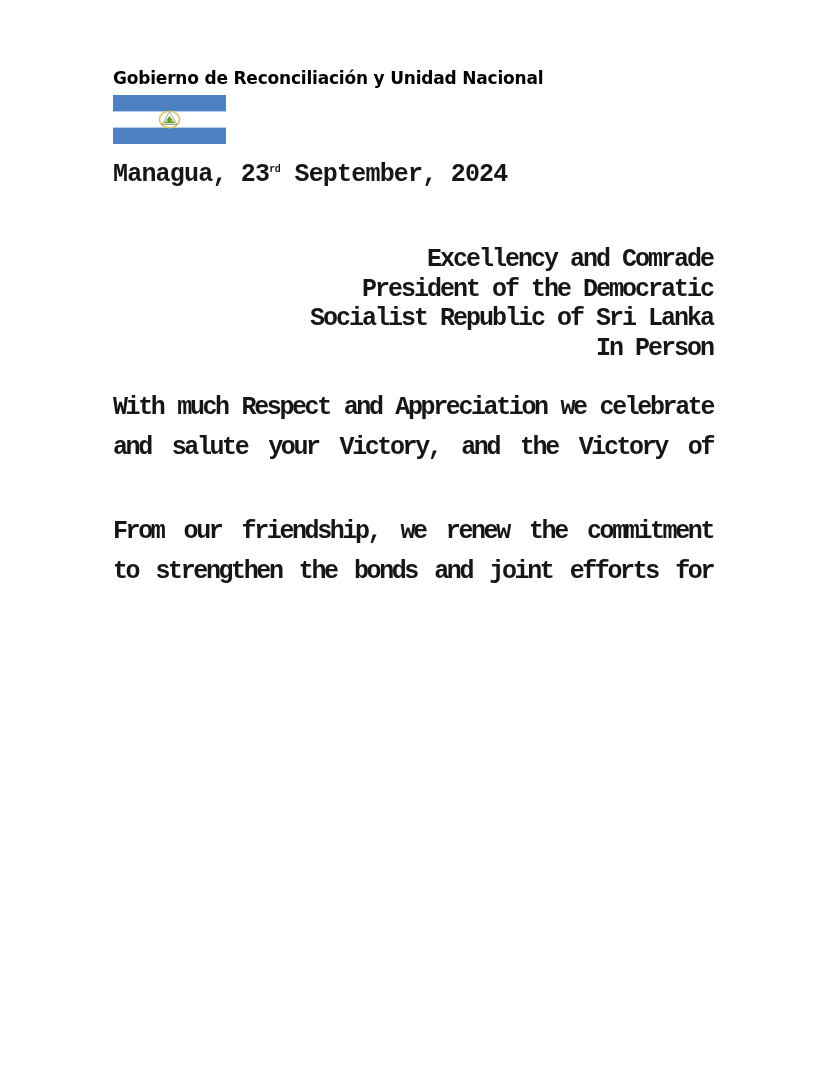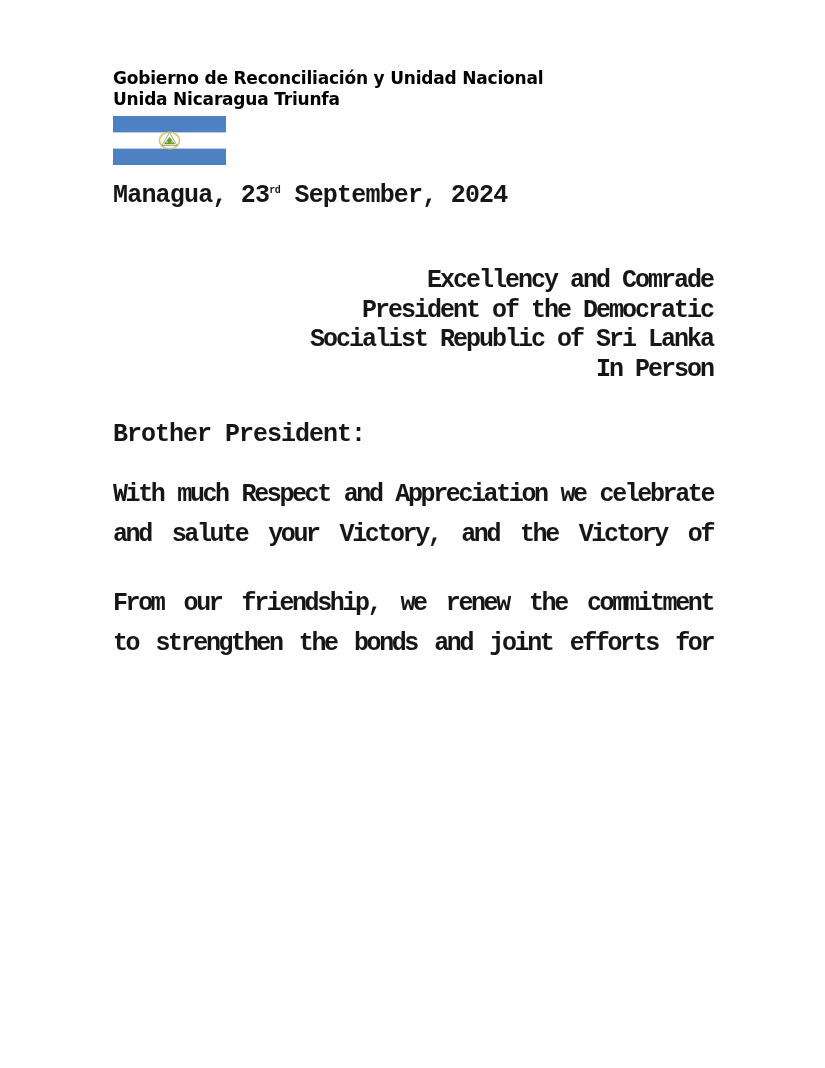--- a/index.html
+++ b/index.html
@@ -74,21 +74,21 @@
     line-height: 30px;
     letter-spacing: -1px;
     white-space: nowrap;
   }
   
   .para {
     width: 600px;
   }
   .p1 { margin-top: 25px; }
   .p2 { margin-top: 26px; }
-  .p3 { margin-top: 29px; }
+  .p3 { margin-top: 44px; }
   .bline {
     height: 40px;
     line-height: 40px;
     letter-spacing: -2.4px;
   }
   .bline.j {
     text-align: justify;
     text-align-last: justify;
     text-justify: inter-word;
   }
@@ -97,21 +97,20 @@
   }
 </style>
 </head>
 <body>
 
 <div class="page">
   <div class="content">
 
     <div class="letterhead">
       <div>Gobierno de Reconciliación y Unidad Nacional</div>
-      <div>Unida Nicaragua Triunfa</div>
     </div>
 
     <svg class="flag" viewBox="0 0 113 49">
       <rect x="0" y="0" width="113" height="49" fill="#ffffff"></rect>
       <rect x="0" y="0" width="113" height="16.4" fill="#4e81c1"></rect>
       <rect x="0" y="32.6" width="113" height="16.4" fill="#4e81c1"></rect>
       <g>
         <ellipse cx="56.5" cy="24.5" rx="10" ry="8.2" fill="none" stroke-width="1.6" stroke="#d9c66a"></ellipse>
         <polygon points="56.5,16.5 64,29.5 49,29.5" fill="#fbfbf3" stroke-width="1" stroke="#a8ab8e"></polygon>
         <polygon points="56.5,21 62.2,28.3 50.8,28.3" fill="#5d9e34"></polygon>
@@ -124,21 +123,20 @@
       <span>Managua, 23</span><span class="ord">rd</span><span> September, 2024</span>
     </div>
 
     <div class="tw recipient">
       <div class="rline">Excellency and Comrade</div>
       <div class="rline">President of the Democratic</div>
       <div class="rline">Socialist Republic of Sri Lanka</div>
       <div class="rline">In Person</div>
     </div>
 
-    <div class="tw salutation">Brother President:</div>
 
     <div class="tw para p1">
       <div class="bline j">With much Respect and Appreciation we celebrate</div>
       <div class="bline j">and salute your Victory, and the Victory of</div>
     </div>
 
 
     <div class="tw para p3">
       <div class="bline j">From our friendship, we renew the commitment</div>
       <div class="bline j">to strengthen the bonds and joint efforts for</div>

